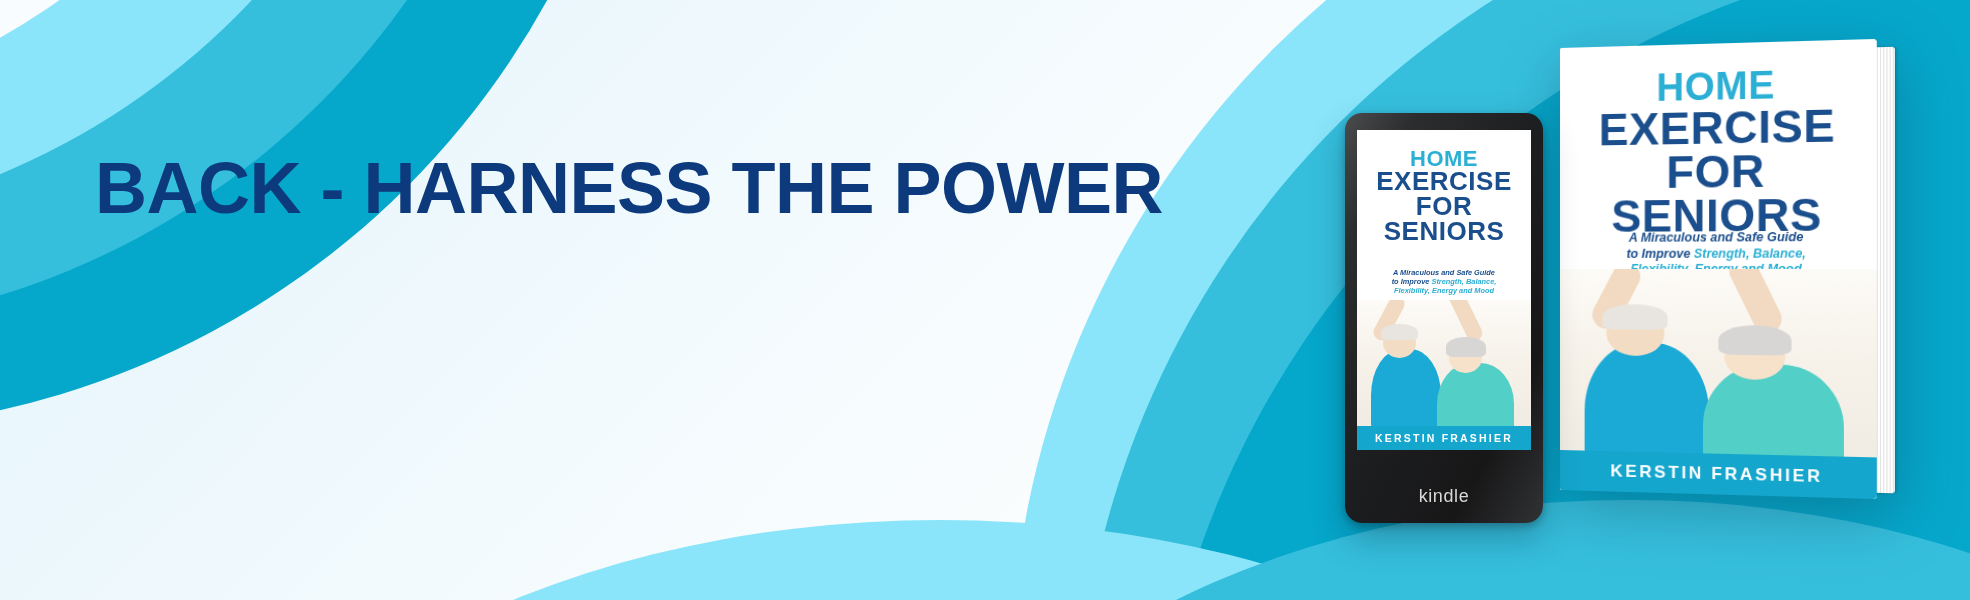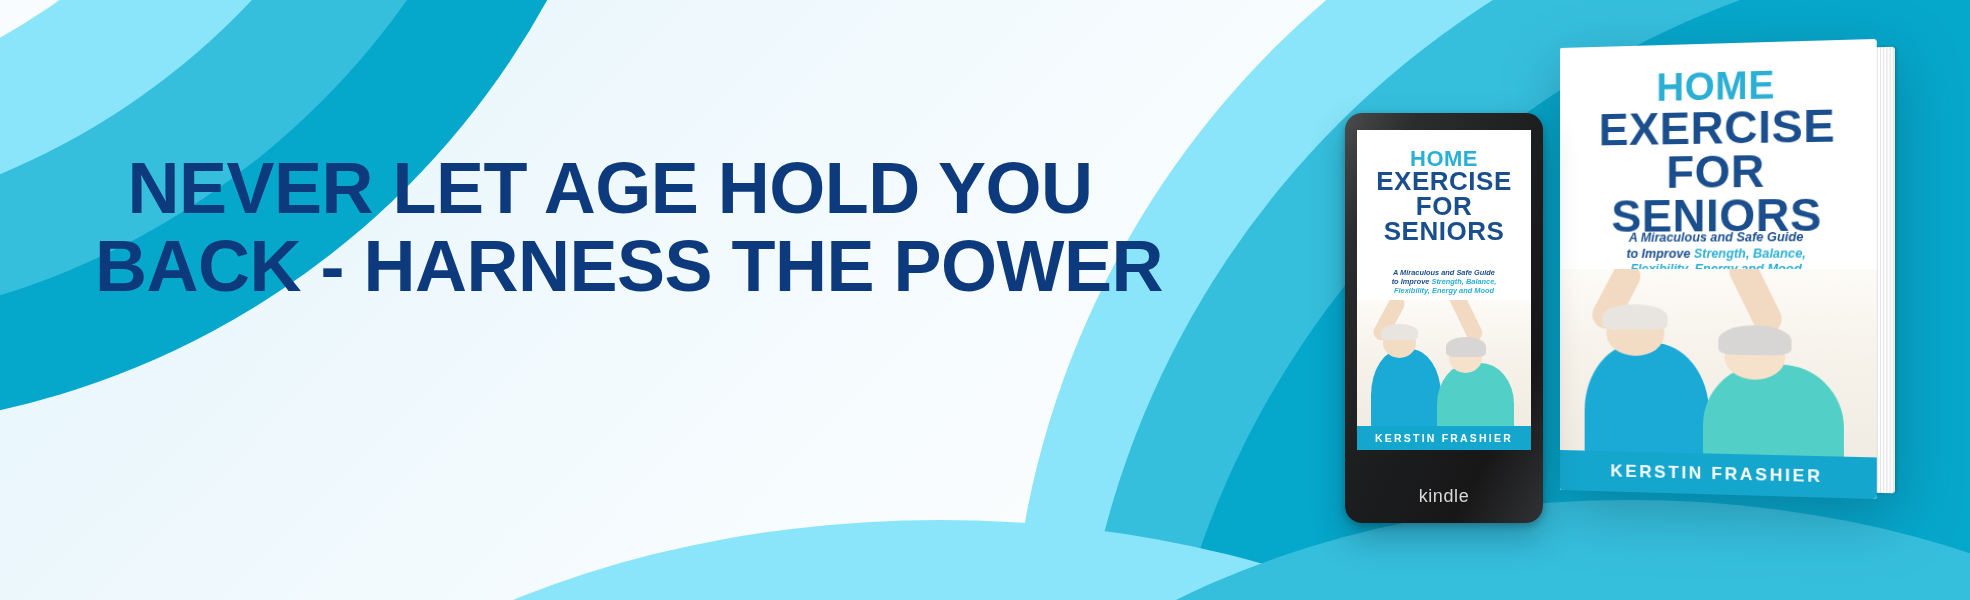--- a/index.html
+++ b/index.html
@@ -155,21 +155,20 @@
   <div class="arc arc-l4"></div>
 
   <div class="arc arc-r1"></div>
   <div class="arc arc-r2"></div>
   <div class="arc arc-r3"></div>
 
   <div class="arc arc-b1"></div>
   <div class="arc arc-b2"></div>
 
   <h1 id="headline">
-    <span class="hl-line">NEVER LET AGE HOLD YOU</span>
     <span class="hl-line">BACK - HARNESS THE POWER</span>
   </h1>
 
   <div id="paperback">
     <div id="pb-pages"></div>
     <div id="pb-face">
       <div class="cover-art">
 
         <div class="cover-title">
           <span class="ct-home">HOME</span>

